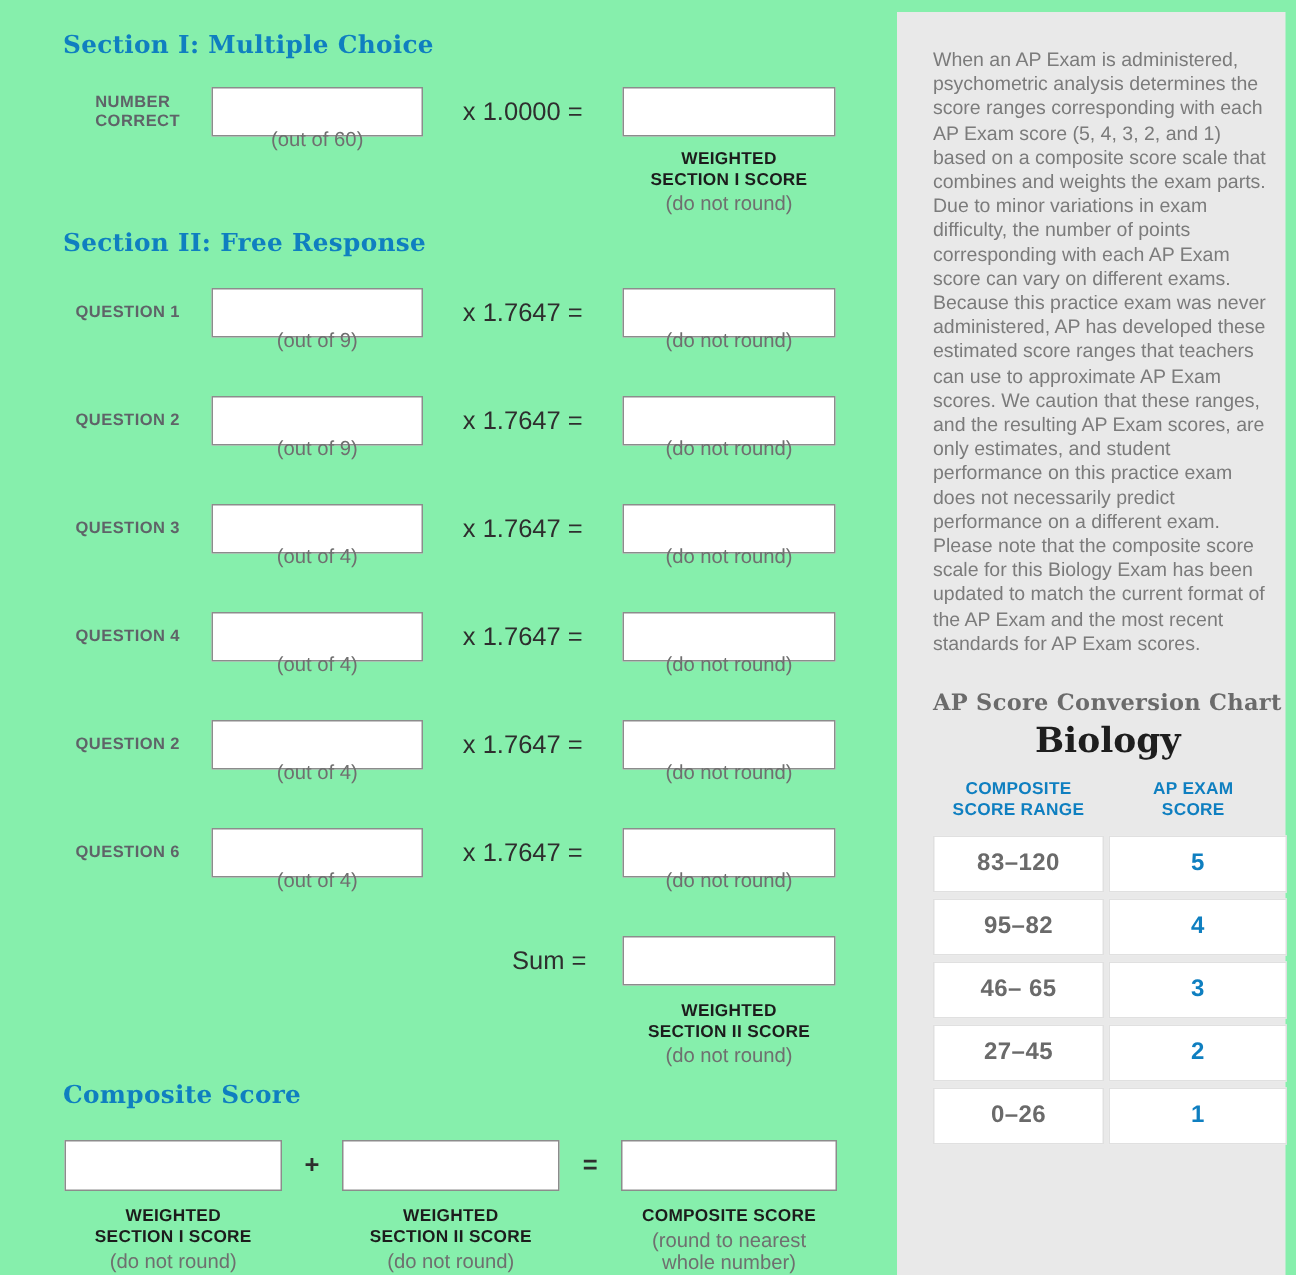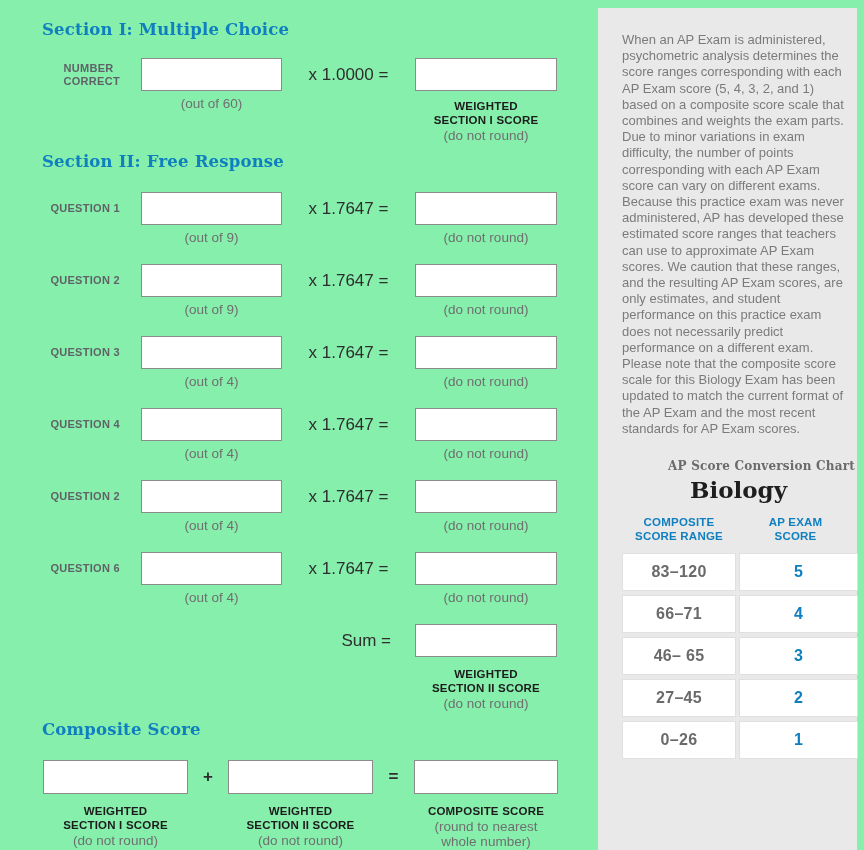--- a/index.html
+++ b/index.html
@@ -26,21 +26,21 @@
     font-family:"Liberation Sans", sans-serif; font-size:15px; color:#222;
     outline:none; border-radius:0;
   }
   .box1 { left:141px; width:141px; }
   .box2 { left:415px; width:142px; }
   .mult {
     position:absolute; left:282px; width:133px; height:33px; line-height:33px;
     text-align:center; font-size:17px; color:#2e2e2e;
   }
   .cap {
-    position:absolute; top:38px; text-align:center;
+    position:absolute; top:27px; text-align:center;
     font-size:13.5px; color:#6f6f6f;
   }
   .cap.u1 { left:141px; width:141px; }
   .cap.u2 { left:415px; width:142px; }
   .capblock { position:absolute; top:41px; left:415px; width:142px; text-align:center; }
   .capblock .b {
     font-size:11.5px; font-weight:bold; color:#1c1c1c; line-height:14px;
     letter-spacing:0.2px; white-space:pre-line;
   }
   .capblock .n { font-size:13.5px; color:#6f6f6f; line-height:15px; margin-top:1px; white-space:pre-line; }
@@ -59,23 +59,23 @@
   .ccap .n { font-size:13.5px; color:#6f6f6f; line-height:15px; margin-top:1px; white-space:pre-line; }
   
   .sidebar {
     position:absolute; left:598px; top:8px; width:259px; height:842px;
     background:#e9e9e9; box-sizing:border-box; padding:24px 0 0 24px;
   }
   .para {
     width:223px; font-size:13px; line-height:16.2px; color:#7b7b7b;
   }
   .chart-title {
-    width:233px; margin-top:22px; text-align:right;
+    width:233px; margin-top:22px; text-align:left;
     font-family:"DejaVu Serif", serif; font-weight:bold;
-    font-size:12px; color:#6b6b6b; letter-spacing:0.2px;
+    font-size:15px; color:#6b6b6b; letter-spacing:0.2px;
   }
   .subject {
     width:233px; margin-top:3px; text-align:center;
     font-family:"DejaVu Serif", serif; font-weight:bold;
     font-size:23px; color:#1e1e1e;
   }
   .thead {
     width:233px; margin-top:13px; display:grid; grid-template-columns:114px 119px;
   }
   .thead div {
@@ -215,21 +215,21 @@
       <div>AP EXAM
 SCORE</div>
     </div>
 
     <div class="ttable">
       <div class="trow">
         <div class="tcell range">83–120</div>
         <div class="tcell score">5</div>
       </div>
       <div class="trow">
-        <div class="tcell range">66–71</div>
+        <div class="tcell range">95–82</div>
         <div class="tcell score">4</div>
       </div>
       <div class="trow">
         <div class="tcell range">46– 65</div>
         <div class="tcell score">3</div>
       </div>
       <div class="trow">
         <div class="tcell range">27–45</div>
         <div class="tcell score">2</div>
       </div>

